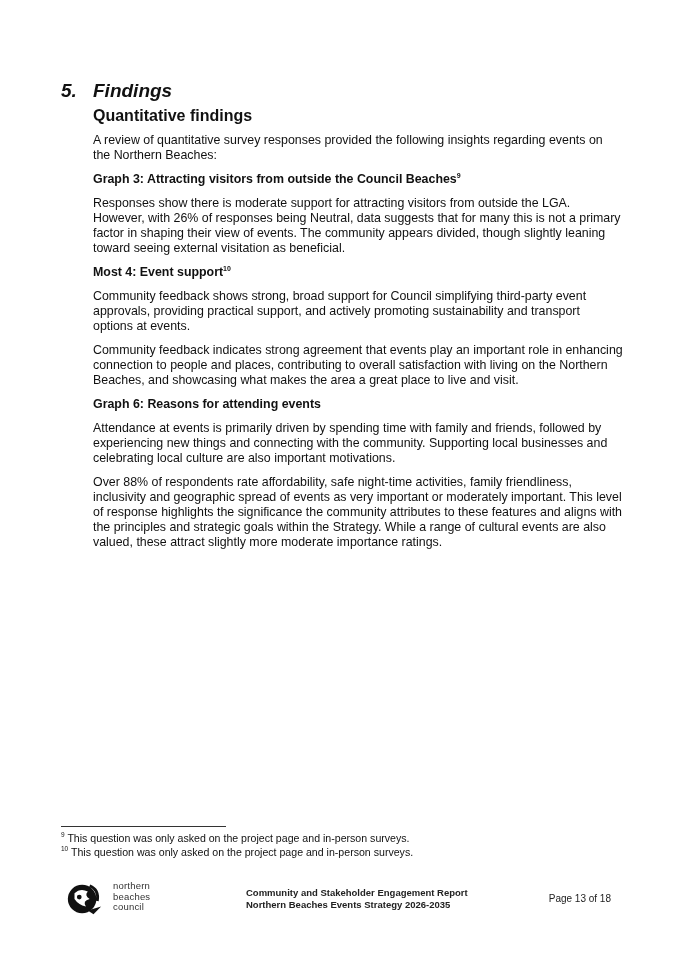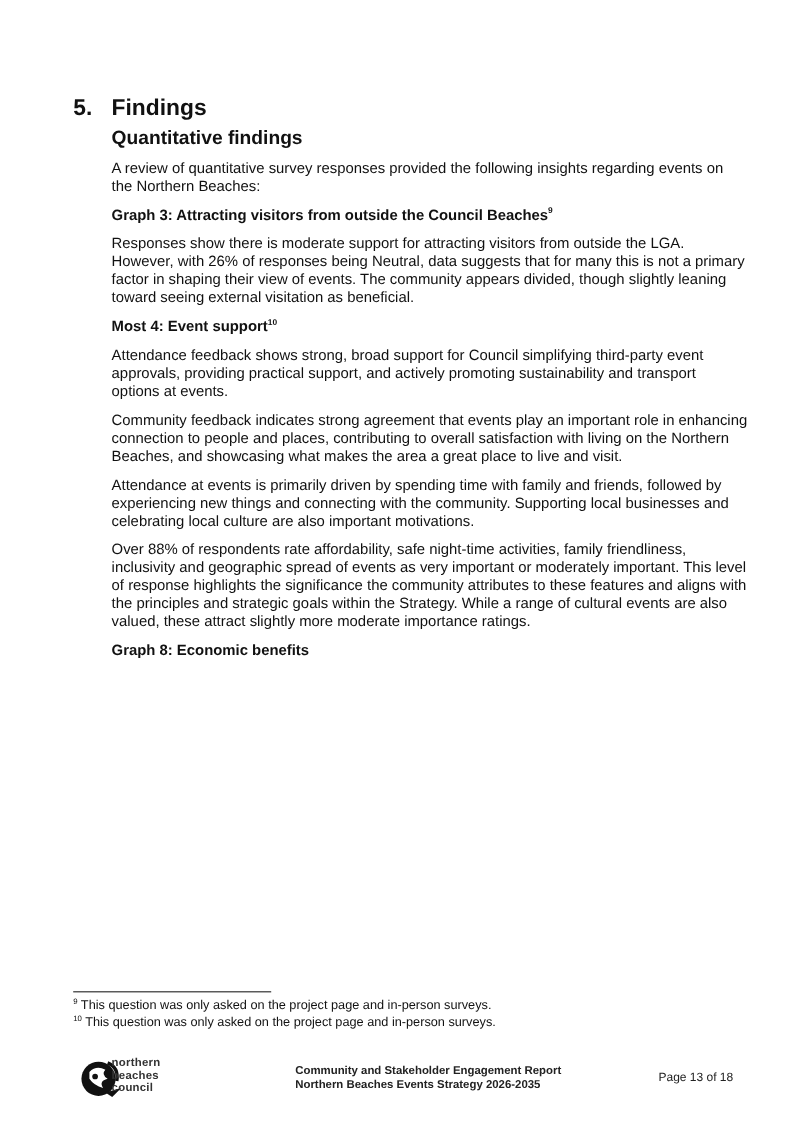--- a/index.html
+++ b/index.html
@@ -1,60 +1,60 @@
 <!DOCTYPE html>
 <html><head>
   <meta charset="utf-8">
   <style>
     html, body { margin: 0; padding: 0; background: #ffffff; }
     body { width: 675px; height: 954px; position: relative; overflow: hidden;
            font-family: "Liberation Sans", sans-serif; color: #111; }
     .page { position: absolute; left: 0; top: 0; width: 675px; height: 954px; }
-    .h1 { position: absolute; left: 61px; top: 80px; font-size: 19px; font-weight: bold; }
+    .h1 { position: absolute; left: 61px; top: 80px; font-size: 19px; font-weight: bold; font-style: italic; }
     .h1 .num { display: inline-block; width: 32px; }
     .content { position: absolute; left: 93px; top: 108px; width: 530px; font-size: 12.4px; line-height: 15px; }
     .subhead { font-weight: bold; margin: 0 0 10px 0; font-size: 16px; }
     p { margin: 0 0 9px 0; }
     .gh { font-weight: bold; margin: 0 0 9px 0; }
     sup { font-size: 7px; vertical-align: super; line-height: 0; }
     .fn-rule { position: absolute; left: 61px; top: 826px; width: 165px; height: 1px; background: #333; }
     .footnotes { position: absolute; left: 61px; top: 832px; font-size: 10.6px; line-height: 13.5px; }
     .footnotes sup { font-size: 6.5px; }
     .footer { position: absolute; left: 61px; top: 878px; width: 560px; height: 42px; }
     .logo { position: absolute; left: 4px; top: 2px; width: 38px; height: 38px; }
-    .logo-text { position: absolute; left: 32px; top: 3px; font-size: 9.5px; line-height: 10.5px; color: #333; letter-spacing: 0.2px; font-weight: bold; }
+    .logo-text { position: absolute; left: 52px; top: 3px; font-size: 9.5px; line-height: 10.5px; color: #333; letter-spacing: 0.2px; }
     .footer-center { position: absolute; left: 185px; top: 9px; width: 250px; text-align: left; font-size: 9.5px; line-height: 11.5px; color: #222; font-weight: bold; }
     .footer-right { position: absolute; right: 10px; top: 15px; font-size: 10px; color: #222; text-align: center; }
   </style>
 </head>
 <body>
 
 <div class="page">
 
   <div class="h1">
     <span class="num">5.</span><span>Findings</span>
   </div>
 
   <div class="content">
     <div class="subhead">Quantitative findings</div>
     <p>A review of quantitative survey responses provided the following insights regarding events on the Northern Beaches:</p>
 
     <div class="gh"><span>Graph 3: Attracting visitors from outside the Council Beaches</span><sup>9</sup></div>
     <p>Responses show there is moderate support for attracting visitors from outside the LGA. However, with 26% of responses being Neutral, data suggests that for many this is not a primary factor in shaping their view of events. The community appears divided, though slightly leaning toward seeing external visitation as beneficial.</p>
 
     <div class="gh"><span>Most 4: Event support</span><sup>10</sup></div>
-    <p>Attendance feedback shows strong, broad support for Council simplifying third-party event approvals, providing practical support, and actively promoting sustainability and transport options at events.</p>
+    <p>Community feedback shows strong, broad support for Council simplifying third-party event approvals, providing practical support, and actively promoting sustainability and transport options at events.</p>
 
     <p>Community feedback indicates strong agreement that events play an important role in enhancing connection to people and places, contributing to overall satisfaction with living on the Northern Beaches, and showcasing what makes the area a great place to live and visit.</p>
 
+    <div class="gh">Graph 6: Reasons for attending events</div>
     <p>Attendance at events is primarily driven by spending time with family and friends, followed by experiencing new things and connecting with the community. Supporting local businesses and celebrating local culture are also important motivations.</p>
 
     <p>Over 88% of respondents rate affordability, safe night-time activities, family friendliness, inclusivity and geographic spread of events as very important or moderately important. This level of response highlights the significance the community attributes to these features and aligns with the principles and strategic goals within the Strategy. While a range of cultural events are also valued, these attract slightly more moderate importance ratings.</p>
 
-    <div class="gh">Graph 8: Economic benefits</div>
   </div>
 
   <div class="fn-rule"></div>
   <div class="footnotes">
     <div><sup>9</sup> <span>This question was only asked on the project page and in-person surveys.</span></div>
     <div><sup>10</sup> <span>This question was only asked on the project page and in-person surveys.</span></div>
   </div>
 
   <div class="footer">
     <svg class="logo" viewBox="0 0 40 40">

